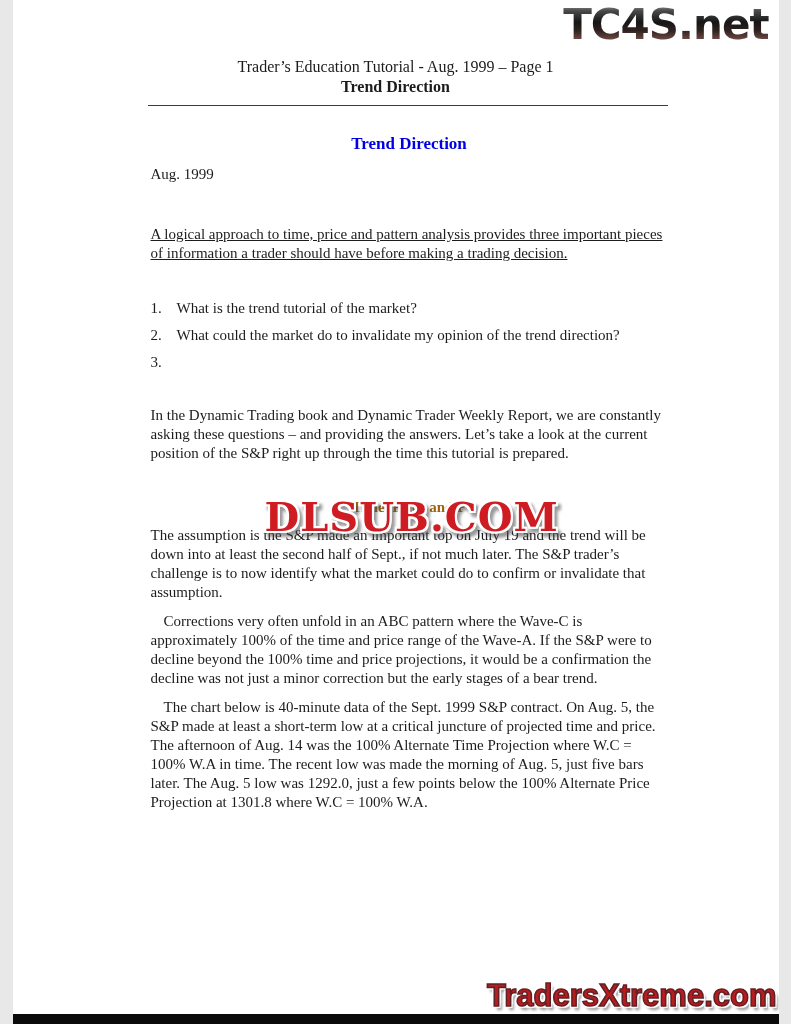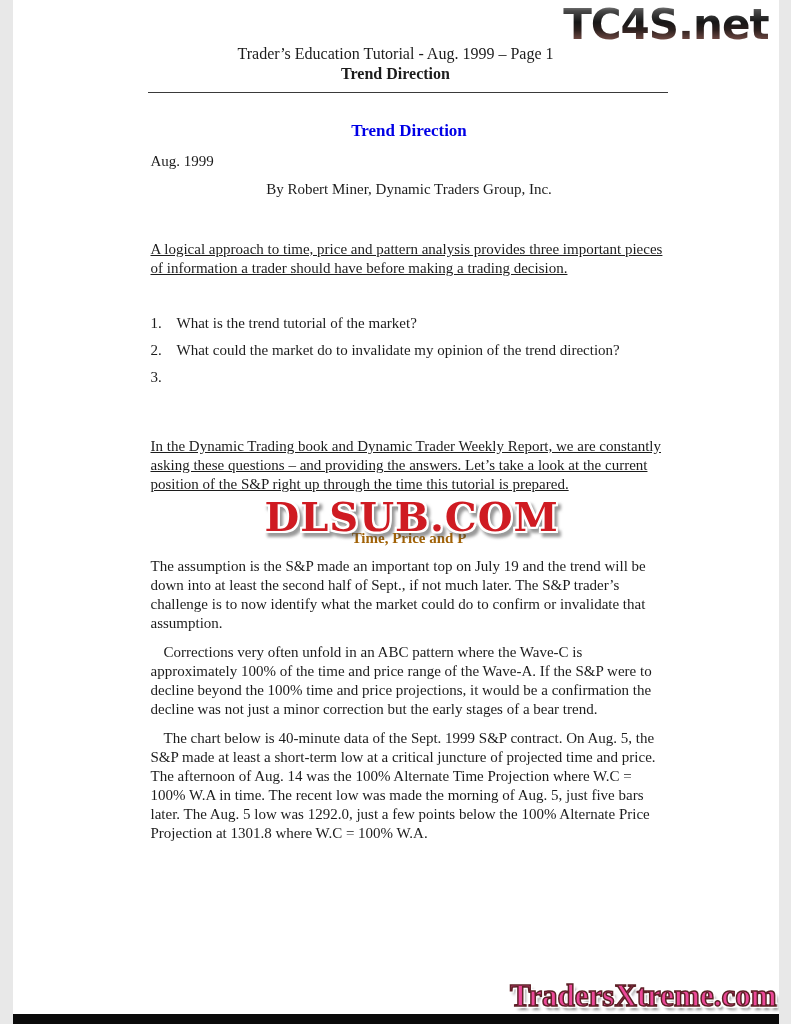--- a/index.html
+++ b/index.html
@@ -11,36 +11,36 @@
 
   
   .tc4s-logo {
     position:absolute; top:0px; right:10px;
     font-family:"DejaVu Sans", sans-serif; font-weight:bold; font-size:42px;
     letter-spacing:-1px;
     background:linear-gradient(180deg,#c9c9c9 0%, #4a4a4a 22%, #161616 45%, #2e211f 62%, #7d524b 85%, #97665d 100%);
     -webkit-background-clip:text; background-clip:text; color:transparent;
   }
 
-  .doc-header { padding-top:44px; text-align:center; font-size:16px; line-height:20px; }
+  .doc-header { padding-top:57px; text-align:center; font-size:16px; line-height:20px; }
   .doc-header .line2 { font-weight:bold; }
   .header-rule { margin:8px 0 0 135px; width:520px; height:0; border-top:1px solid #3a3a3a; }
 
   .content { margin-left:138px; width:517px; font-size:15px; line-height:19px; }
 
   .title   { margin-top:28px; text-align:center; color:#0000e6; font-weight:bold; font-size:17px; }
   .date    { margin-top:12px; text-align:left; }
   .byline  { margin-top:9px;  text-align:center; }
 
   .para { margin:0; }
   .p1 { margin-top:41px;text-decoration:underline; }
   .qlist { margin-top:36px; }
   .q-item { display:flex; margin-bottom:8px; }
   .q-num { width:26px; flex:none; }
-  .p2 { margin-top:50px;text-decoration:underline; }
+  .p2 { margin-top:34px; }
   .section-heading { margin-top:35px; color:#a16207; font-weight:bold;text-align:center; }
   .p3 { margin-top:9px; }
   .p-indent { margin-top:10px; text-indent:13px; }
 
   
   .dlsub {
     position:absolute; left:252px; top:493px;
     font-family:"DejaVu Serif", serif; font-weight:bold; font-size:40px; letter-spacing:1px;
     color:#cf1b22;
     text-shadow:
@@ -48,22 +48,22 @@
       0 -2px 0 #fff, 0 2px 0 #fff, -2px 0 0 #fff, 2px 0 0 #fff;
     filter:drop-shadow(3px 4px 1.5px rgba(70,70,70,0.55));
     white-space:nowrap;
   }
 
   .footer { position:absolute; top:958px; left:0; width:100%; text-align:center; font-size:15px; }
 
   
   .traders-xtreme {
     position:absolute; right:2px; top:978px;
-    font-family:Liberation Serif, serif; font-weight:bold; font-size:31px;
-    color:#ec4899; -webkit-text-stroke:1.5px #5d2026;
+    font-family:Liberation Sans, sans-serif; font-weight:bold; font-size:31px;
+    color:#b91c1c; -webkit-text-stroke:1.5px #5d2026;
     text-shadow:
       -2px -2px 1px #fff, 2px -2px 1px #fff, -2px 2px 1px #fff, 2px 2px 1px #fff,
       0 0 3px #fff, 3px 4px 3px rgba(0,0,0,0.45);
     white-space:nowrap;
   }
 
   .bottom-bar { position:absolute; bottom:0; left:0; width:100%; height:10px; background:#0a0a0a; }
 </style>
 </head>
 <body>
@@ -74,21 +74,20 @@
 
   <div class="doc-header">
     <div class="line1">Trader’s Education Tutorial - Aug. 1999 – Page 1</div>
     <div class="line2">Trend Direction</div>
   </div>
   <div class="header-rule"></div>
 
   <div class="content">
     <div class="title">Trend Direction</div>
     <div class="date">Aug. 1999</div>
-    <div class="byline">By Robert Miner, Dynamic Traders Group, Inc.</div>
 
     <p class="para p1">A logical approach to time, price and pattern analysis provides three important pieces of information a trader should have before making a trading decision.</p>
 
     <div class="qlist">
       <div class="q-item">
         <span class="q-num">1.</span>
         <span class="q-text">What is the trend tutorial of the market?</span>
       </div>
       <div class="q-item">
         <span class="q-num">2.</span>

